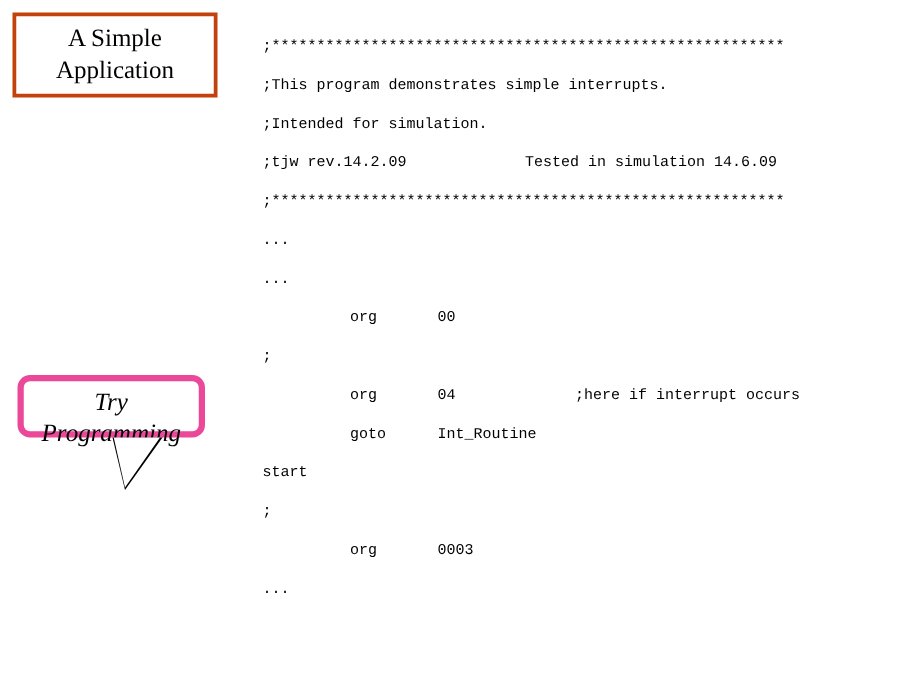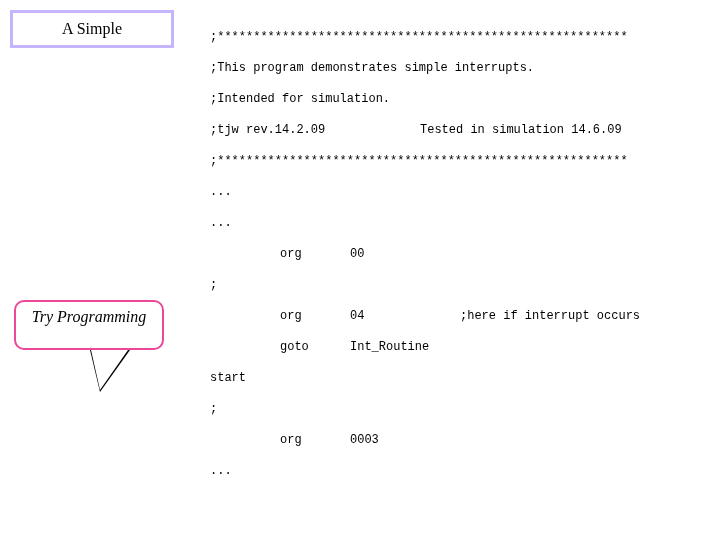--- a/index.html
+++ b/index.html
@@ -9,40 +9,40 @@
     height: 540px;
     background: #ffffff;
     font-family: "Times New Roman", serif;
     overflow: hidden;
   }
   .title-box {
     position: absolute;
     left: 10px;
     top: 10px;
     width: 150px;
-    border: 3px solid #c4b5fd;
+    border: 3px solid #c2410c;
     background: #ffffff;
     text-align: center;
     padding: 6px 4px;
-    font-size: 16px;
+    font-size: 20px;
     line-height: 1.25;
     color: #000;
   }
   .callout {
     position: absolute;
     left: 14px;
     top: 300px;
     width: 150px;
     height: 50px;
-    border: 2px solid #ec4899;
+    border: 5px solid #ec4899;
     border-radius: 10px;
     background: #fff;
     text-align: center;
     font-style: italic;
-    font-size: 16px;
+    font-size: 20px;
     line-height: 1.25;
     padding-top: 5px;
     box-sizing: border-box;
     color: #000;
   }
   .callout-tail {
     position: absolute;
     left: 90px;
     top: 350px;
     width: 0;
@@ -78,20 +78,21 @@
   }
   .label { display:inline-block; width: 70px; vertical-align: top; }
   .opcol { display:inline-block; width: 70px; vertical-align: top; }
   .argcol{ display:inline-block; width: 110px; vertical-align: top; font-family: Liberation Mono, monospace; }
 </style>
 </head>
 <body>
 
 <div class="title-box">
   <div>A Simple</div>
+  <div>Application</div>
 </div>
 
 <div class="callout">
   <div>Try Programming</div>
 </div>
 <div class="callout-tail"></div>
 
 <div class="code">
 <div>;*********************************************************</div>
 <div>;This program demonstrates simple interrupts.</div>

